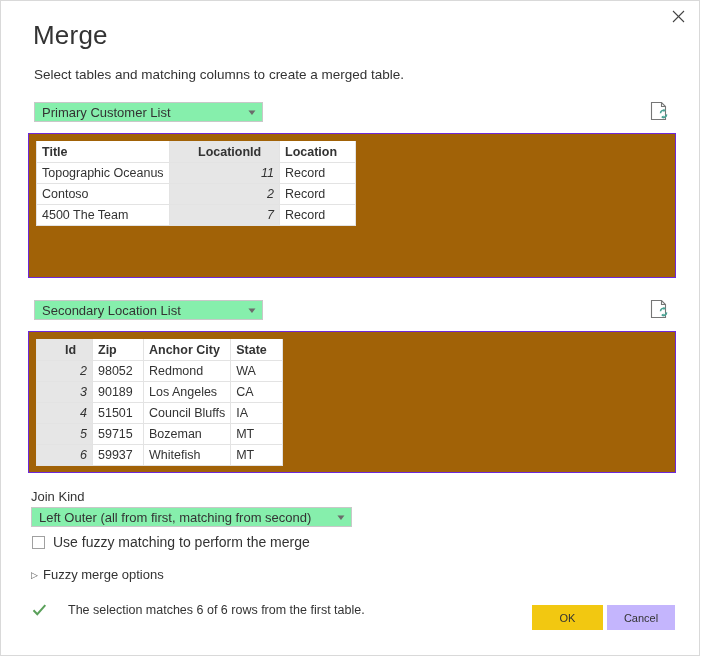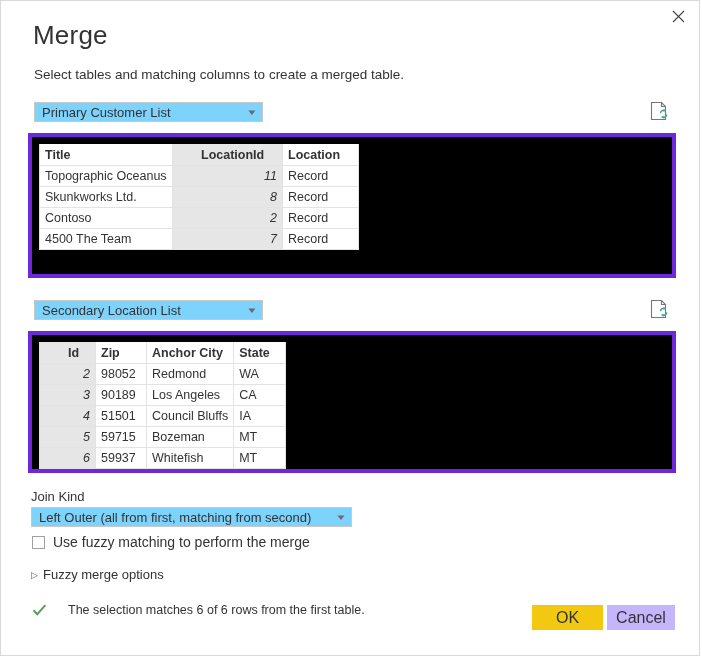--- a/index.html
+++ b/index.html
@@ -57,21 +57,21 @@
     font-size: 13.5px;
     color: #333333;
   }
 
   
   .combo {
     position: absolute;
     box-sizing: border-box;
     height: 20px;
     border: 1px solid #c8c8c8;
-    background: #7dd3fc;
+    background: #86efac;
     display: flex;
     align-items: center;
     cursor: pointer;
   }
   .combo .combo-text {
     flex: 1;
     padding-left: 7px;
     font-size: 13px;
     color: #333333;
     white-space: nowrap;
@@ -90,22 +90,22 @@
     position: absolute;
     width: 18px;
     height: 20px;
     cursor: pointer;
   }
 
   
   .preview-pane {
     position: absolute;
     box-sizing: border-box;
-    border: 4px solid #6d28d9;
-    background: #000000;
+    border: 1px solid #6d28d9;
+    background: #a16207;
     overflow: hidden;
   }
   table.preview {
     border-collapse: collapse;
     table-layout: fixed;
     margin: 7px 0 0 7px;
     font-size: 12.5px;
   }
   table.preview th {
     font-weight: bold;
@@ -193,21 +193,21 @@
     margin-right: 9px;
     flex: none;
     display: block;
   }
 
   
   .btn {
     position: absolute;
     box-sizing: border-box;
     height: 25px;
-    font-size: 16px;
+    font-size: 11px;
     font-family: "Liberation Sans", sans-serif;
     border: none;
     cursor: pointer;
     color: #333333;
     display: flex;
     align-items: center;
     justify-content: center;
   }
   .btn-primary { background: #f2c811; }
   .btn-secondary { background: #c4b5fd; }
@@ -252,25 +252,20 @@
           <th class="left" style="width:65px;">Location</th>
         </tr>
       </thead>
       <tbody>
         <tr>
           <td class="left">Topographic Oceanus</td>
           <td class="col-sel num">11</td>
           <td class="left">Record</td>
         </tr>
         <tr>
-          <td class="left">Skunkworks Ltd.</td>
-          <td class="col-sel num">8</td>
-          <td class="left">Record</td>
-        </tr>
-        <tr>
           <td class="left">Contoso</td>
           <td class="col-sel num">2</td>
           <td class="left">Record</td>
         </tr>
         <tr>
           <td class="left">4500 The Team</td>
           <td class="col-sel num">7</td>
           <td class="left">Record</td>
         </tr>
       </tbody>

